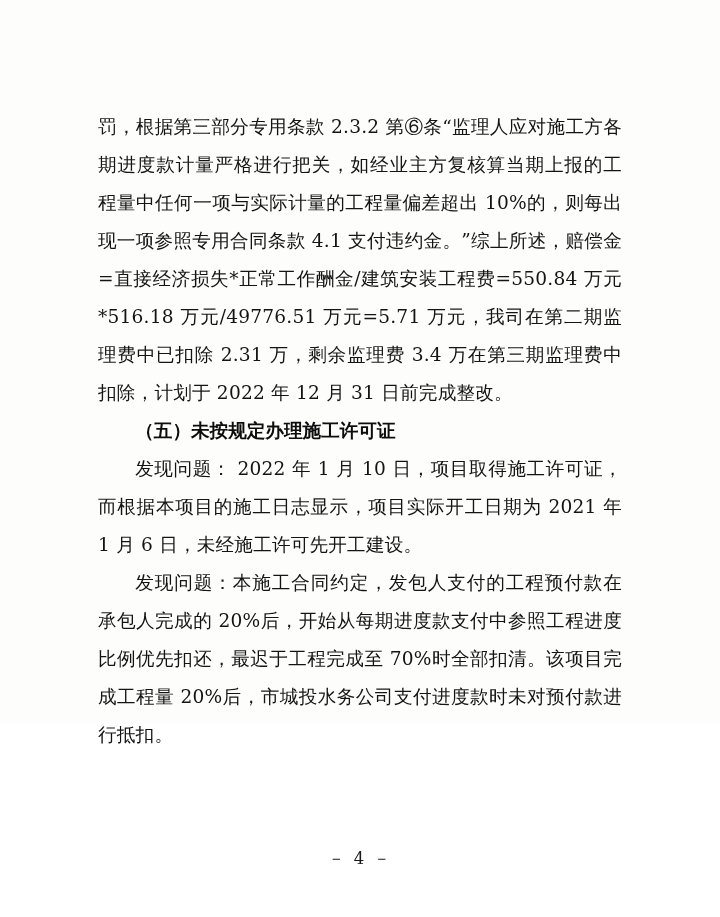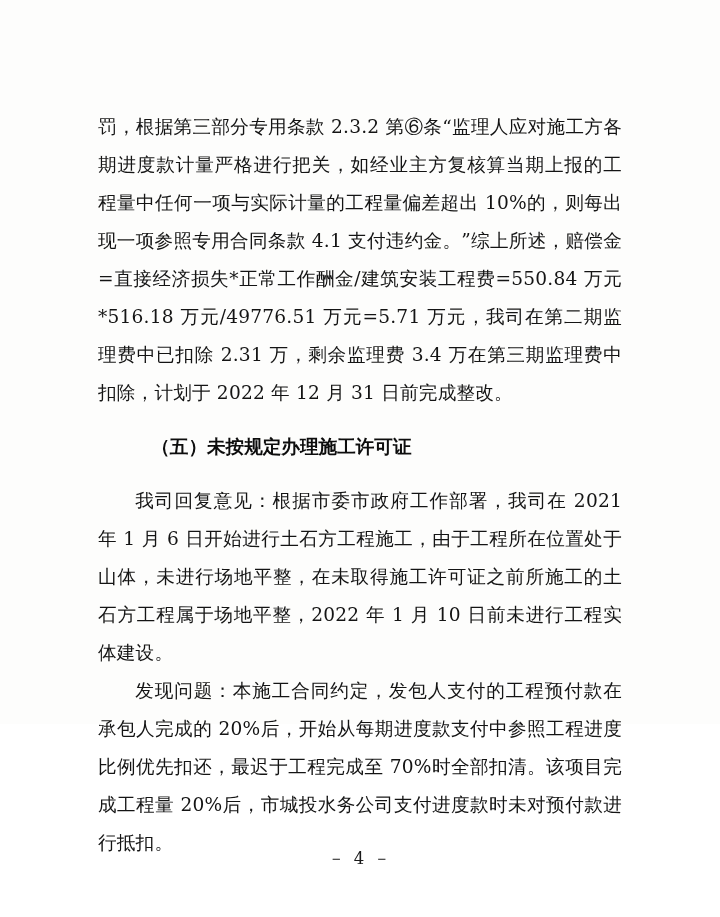--- a/index.html
+++ b/index.html
@@ -39,21 +39,21 @@
     color: #141414;
   }
   .para.indent {
     text-indent: 2em;
   }
   .heading {
     font-size: 18.6px;
     line-height: 38px;
     font-weight: bold;
     text-indent: 2em;
-    margin: 16px;
+    margin: 0;
     color: #0d0d0d;
   }
   .footer {
     position: absolute;
     left: 0;
     top: 848px;
     width: 720px;
     text-align: center;
     font-size: 16.5px;
     color: #1a1a1a;
@@ -63,22 +63,22 @@
 </head>
 <body>
 
 <div class="page">
   <div class="content">
 
     <p class="para">罚，根据第三部分专用条款 2.3.2 第⑥条“监理人应对施工方各期进度款计量严格进行把关，如经业主方复核算当期上报的工程量中任何一项与实际计量的工程量偏差超出 10%的，则每出现一项参照专用合同条款 4.1 支付违约金。”综上所述，赔偿金=直接经济损失*正常工作酬金/建筑安装工程费=550.84 万元*516.18 万元/49776.51 万元=5.71 万元，我司在第二期监理费中已扣除 2.31 万，剩余监理费 3.4 万在第三期监理费中扣除，计划于 2022 年 12 月 31 日前完成整改。</p>
 
     <p class="heading">（五）未按规定办理施工许可证</p>
 
+    <p class="para indent">发现问题： 2022 年 1 月 10 日，项目取得施工许可证，而根据本项目的施工日志显示，项目实际开工日期为 2021 年 1 月 6 日，未经施工许可先开工建设。</p>
 
-    <p class="para indent">我司回复意见：根据市委市政府工作部署，我司在 2021 年 1 月 6 日开始进行土石方工程施工，由于工程所在位置处于山体，未进行场地平整，在未取得施工许可证之前所施工的土石方工程属于场地平整，2022 年 1 月 10 日前未进行工程实体建设。</p>
 
 
     <p class="para indent">发现问题：本施工合同约定，发包人支付的工程预付款在承包人完成的 20%后，开始从每期进度款支付中参照工程进度比例优先扣还，最迟于工程完成至 70%时全部扣清。该项目完成工程量 20%后，市城投水务公司支付进度款时未对预付款进行抵扣。</p>
 
   </div>
 
   <div class="footer">－ 4 －</div>
 </div>
 
 </body></html>

